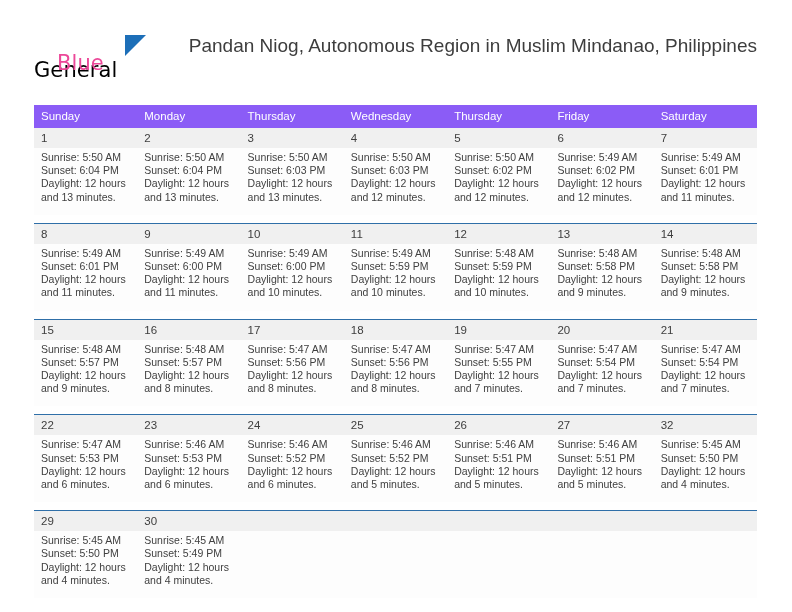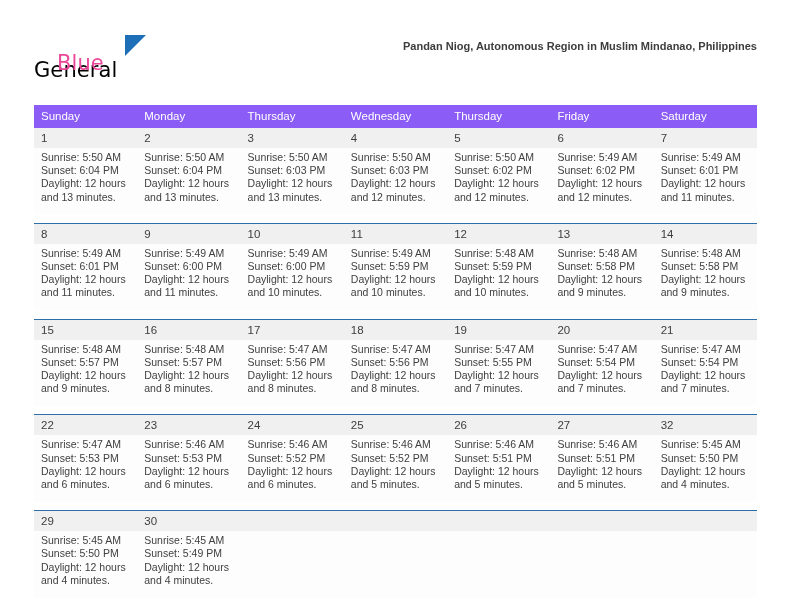--- a/index.html
+++ b/index.html
@@ -74,22 +74,22 @@
   }
   .month-title {
     font-size: 27px;
     font-weight: 400;
     color: #3d3d3d;
     line-height: 32px;
     white-space: nowrap;
   }
   .location-title {
     margin-top: 9px;
-    font-size: 11px;
-    font-weight: 700;
+    font-size: 19px;
+    font-weight: 400;
     color: #3d3d3d;
     line-height: 18px;
     white-space: nowrap;
   }
 
   
   .calendar {
     position: absolute;
     left: 34px;
     top: 105px;

